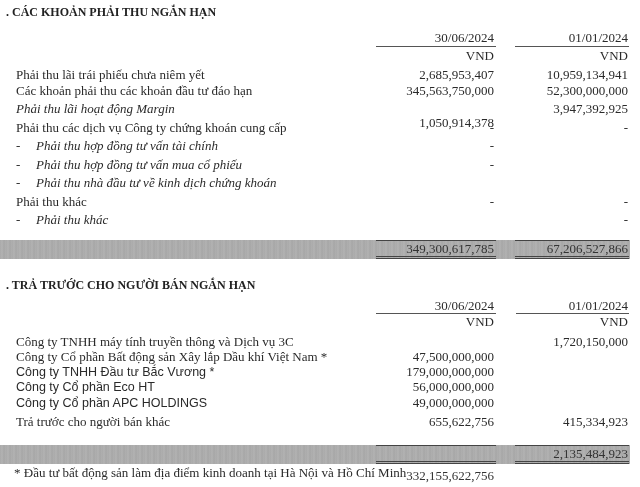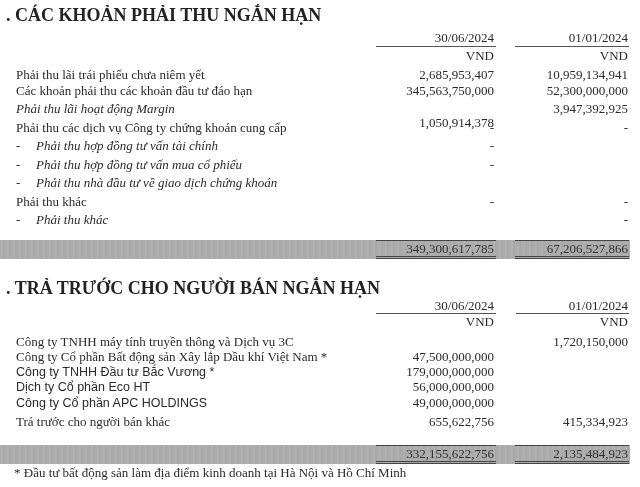--- a/index.html
+++ b/index.html
@@ -1,21 +1,21 @@
 <!DOCTYPE html>
 <html><head>
 <meta charset="utf-8">
 <style>
   html, body { margin: 0; padding: 0; background: #ffffff; }
   body {
     width: 640px; height: 487px; position: relative; overflow: hidden;
     font-family: "Liberation Serif", serif; color: #2a2a2a; font-size: 13px;
   }
   .abs { position: absolute; white-space: nowrap; }
-  .heading { font-weight: bold; font-size: 18px; color: #222; }
+  .heading { font-weight: bold; font-size: 12px; color: #222; }
   .label { left: 16px; }
   .italic { font-style: italic; }
   .sans { font-family: "Liberation Sans", sans-serif; font-size: 12.5px; }
   .dash-marker { left: 16px; }
   .sub-label { left: 36px; }
   .c1 { right: 146px; text-align: right; }
   .c2 { right: 12px; text-align: right; }
   .colhead-line { position: absolute; height: 0; border-top: 1.5px solid #555; }
   .band { position: absolute; left: 0; width: 630px; height: 19px;
           background: repeating-linear-gradient(90deg,#a9a9a9 0px,#b3b3b3 2px,#a6a6a6 4px,#b0b0b0 6px); }
@@ -60,21 +60,21 @@
     <div class="abs sub-label italic" style="top:138px;">Phải thu hợp đồng tư vấn tài chính</div>
     <div class="abs c1" style="top:138px;">-</div>
   </div>
   <div>
     <div class="abs dash-marker" style="top:157px;">-</div>
     <div class="abs sub-label italic" style="top:157px;">Phải thu hợp đồng tư vấn mua cổ phiếu</div>
     <div class="abs c1" style="top:157px;">-</div>
   </div>
   <div>
     <div class="abs dash-marker" style="top:175px;">-</div>
-    <div class="abs sub-label italic" style="top:175px;">Phải thu nhà đầu tư về giao dịch chứng khoán</div>
+    <div class="abs sub-label italic" style="top:175px;">Phải thu nhà đầu tư về kinh dịch chứng khoán</div>
   </div>
   <div>
     <div class="abs label" style="top:194px;">Phải thu khác</div>
     <div class="abs c1" style="top:194px;">-</div>
     <div class="abs c2" style="top:194px;">-</div>
   </div>
   <div>
     <div class="abs dash-marker" style="top:212px;">-</div>
     <div class="abs sub-label italic" style="top:212px;">Phải thu khác</div>
     <div class="abs c2" style="top:212px;">-</div>
@@ -103,33 +103,33 @@
   </div>
   <div>
     <div class="abs label" style="top:349px;">Công ty Cổ phần Bất động sản Xây lắp Dầu khí Việt Nam *</div>
     <div class="abs c1" style="top:349px;">47,500,000,000</div>
   </div>
   <div>
     <div class="abs label sans" style="top:365px;">Công ty TNHH Đầu tư Bắc Vương *</div>
     <div class="abs c1" style="top:364px;">179,000,000,000</div>
   </div>
   <div>
-    <div class="abs label sans" style="top:380px;">Dịch ty Cổ phần Eco HT</div>
+    <div class="abs label sans" style="top:380px;">Công ty Cổ phần Eco HT</div>
     <div class="abs c1" style="top:379px;">56,000,000,000</div>
   </div>
   <div>
     <div class="abs label sans" style="top:396px;">Công ty Cổ phần APC HOLDINGS</div>
     <div class="abs c1" style="top:395px;">49,000,000,000</div>
   </div>
   <div>
     <div class="abs label" style="top:414px;">Trả trước cho người bán khác</div>
     <div class="abs c1" style="top:414px;margin-left:34px;">655,622,756</div>
     <div class="abs c2" style="top:414px;">415,334,923</div>
   </div>
 </div>
 
 <div class="band" style="top:445px;"></div>
 <div class="band-cell" style="left:376px; width:120px; top:445px;"></div>
 <div class="band-cell" style="left:515px; width:114px; top:445px;"></div>
-<div class="abs c1 total" style="top:446px;">332,155,622,756</div>
+<div class="abs c1 total" style="top:468px;">332,155,622,756</div>
 <div class="abs c2 total" style="top:446px;">2,135,484,923</div>
 
 <div class="abs" style="left:14px; top:465px; font-size:13px;">* Đầu tư bất động sản làm địa điểm kinh doanh tại Hà Nội và Hồ Chí Minh</div>
 
 </body></html>

